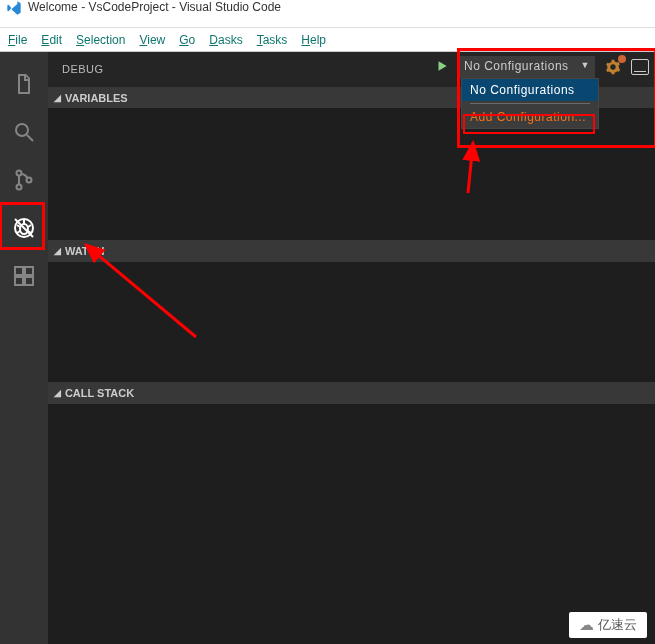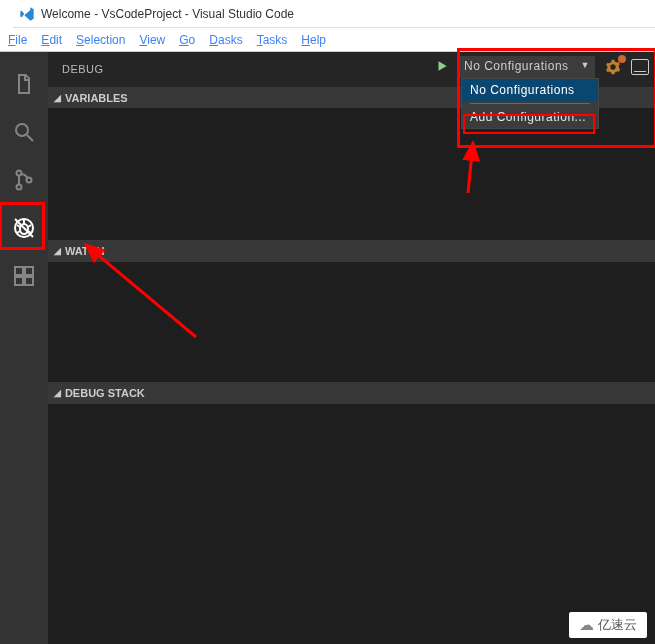--- a/index.html
+++ b/index.html
@@ -8,43 +8,41 @@
       background: #ffffff;
       width: 655px;
       height: 644px;
       overflow: hidden;
       position: relative;
     }
     .title-bar {
       background: #fff;
       height: 28px;
       display: flex;
-      align-items: center;
       padding: 0 6px;
       font-size: 12px;
       color: #333;
       border-bottom: 1px solid #ddd;
-      margin-left: 13px;
     }
     .title-bar .logo {
       width: 16px;
       height: 16px;
       margin-right: 6px;
       display: flex;
       align-items: center;
       justify-content: center;
     }
     .menu-bar {
       background: #fff;
       height: 24px;
       display: flex;
       align-items: center;
       padding: 0 8px;
       font-size: 12px;
-      color: #3b82f6;
+      color: #0f766e;
       border-bottom: 1px solid #ccc;
     }
     .menu-item {
       margin-right: 14px;
       cursor: pointer;
     }
     .menu-item .underline {
       text-decoration: underline;
     }
     .app-body {
@@ -165,21 +163,21 @@
       top: 26px;
       right: 56px;
       width: 138px;
       background: #3c3c3c;
       border: 1px solid #454545;
       z-index: 10;
     }
     .dropdown-item {
       padding: 4px 8px;
       font-size: 12px;
-      color: #e5e5e5;
+      color: #f97316;
       cursor: pointer;
     }
     .dropdown-item.highlighted {
       background: #094771;
       color: #fff;
     }
     .dropdown-divider {
       height: 1px;
       background: #6a6a6a;
       margin: 2px 8px;
@@ -353,21 +351,21 @@
     <div class="section-body" style="height:132px;"></div>
 
     <div class="section-header">
       <span class="chevron">◢</span>
       <span>WATCH</span>
     </div>
     <div class="section-body" style="height:120px;"></div>
 
     <div class="section-header">
       <span class="chevron">◢</span>
-      <span>DEBUG STACK</span>
+      <span>CALL STACK</span>
     </div>
     <div class="section-body" style="height:240px;"></div>
 
     <svg class="arrow-svg" style="top:86px;left:400px;" width="60" height="60">
       <defs>
           <marker id="ah1" markerWidth="8" markerHeight="8" refX="6" refY="3" orient="auto">
             <path d="M0,0 L7,3 L0,6 Z" fill="#ff0000"></path>
           </marker>
         </defs>
       <line x1="20" y1="55" x2="25" y2="5" stroke="#ff0000" stroke-width="3" marker-end="url(#ah1)"></line>

